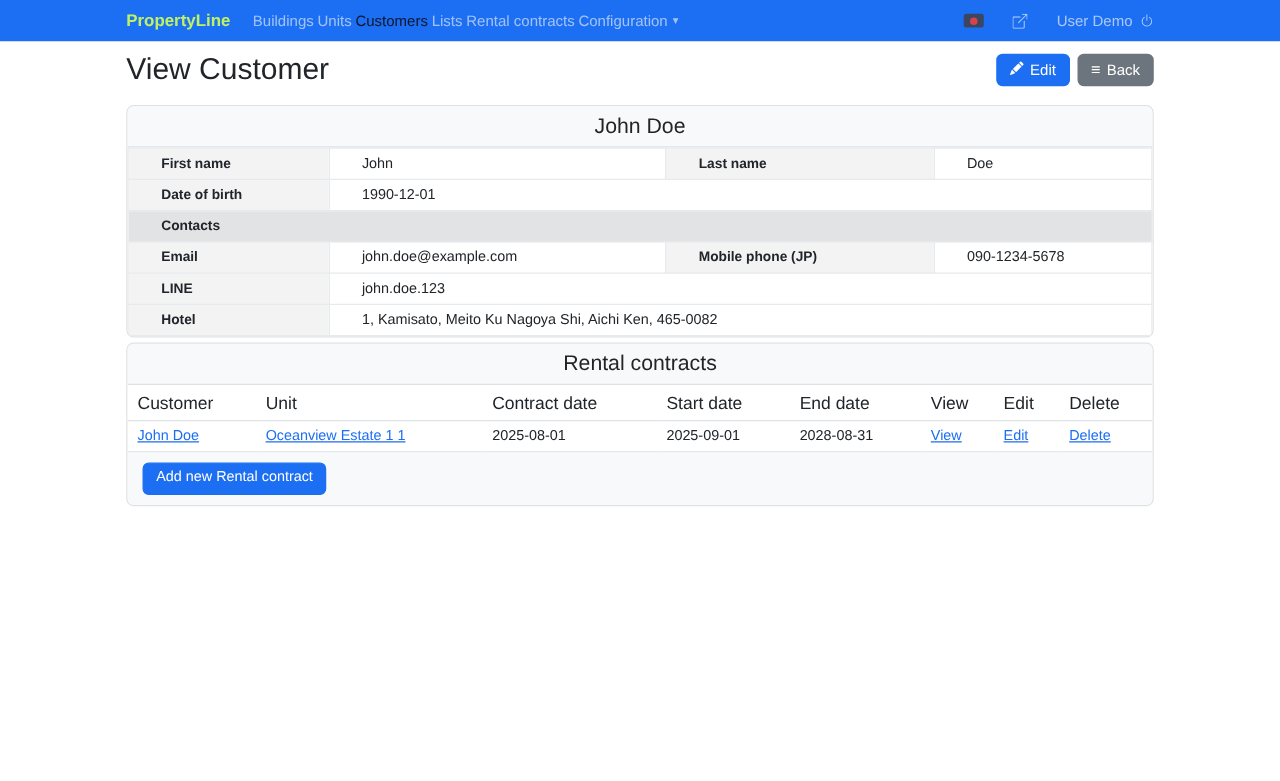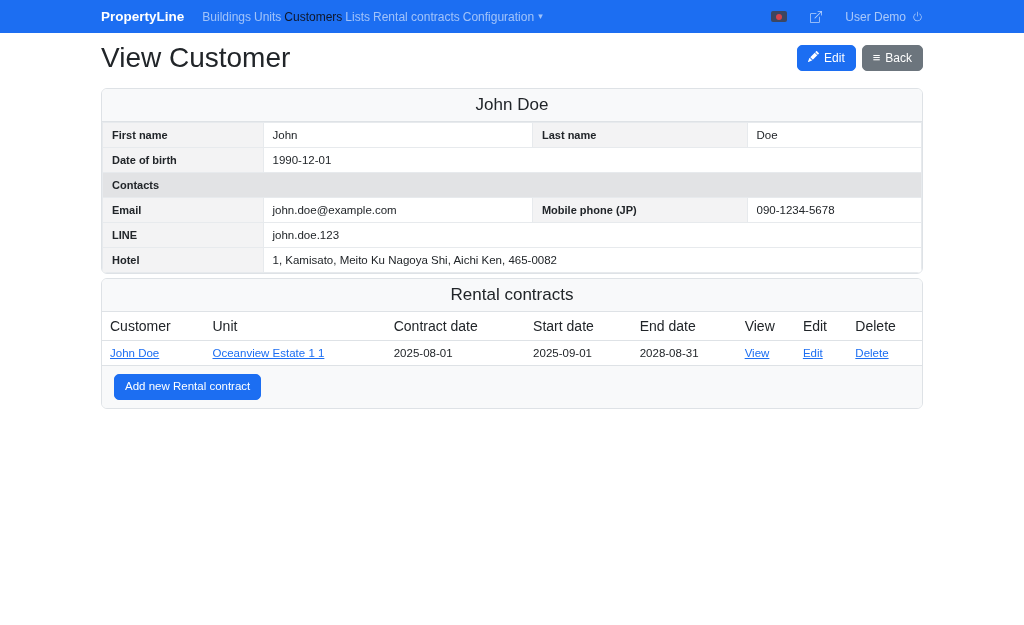--- a/index.html
+++ b/index.html
@@ -14,21 +14,21 @@
   .navbar {
     height:33px;
     background:var(--navbar-bg, #1c6ef2);
     display:flex; align-items:center;
   }
   .nav-container {
     width:822px; margin:0 auto;
     display:flex; align-items:center;
   }
   .brand {
-    color:#ffffff; font-weight:bold; font-size:13.5px;
+    color:#bef264; font-weight:bold; font-size:13.5px;
     text-decoration:none; margin-right:18px; cursor:pointer;
   }
   .nav-links { display:flex; align-items:center; gap:3px; list-style:none; }
   .nav-links a {
     color:rgba(255,255,255,0.58); text-decoration:none; font-size:12px; cursor:pointer;
     display:inline-flex; align-items:center; gap:4px;
   }
   .nav-links a.active { color:#0f172a; }
   .caret { font-size:9px; line-height:1; }
   .nav-right { margin-left:auto; display:flex; align-items:center; gap:23px; }
@@ -44,21 +44,21 @@
   .user-link {
     color:rgba(255,255,255,0.62); text-decoration:none; font-size:12px;
     display:inline-flex; align-items:center; gap:6px; cursor:pointer;
   }
   
   .container { width:822px; margin:0 auto; }
   .page-header {
     display:flex; justify-content:space-between; align-items:center;
     margin-top:9px; margin-bottom:14px;
   }
-  .page-title { font-size:28px; font-weight:500; color:var(--text, #212529); }
+  .page-title { font-size:24px; font-weight:500; color:var(--text, #212529); }
   .header-buttons { display:flex; gap:6px; }
   .btn {
     font-family:inherit; font-size:12px; padding:5px 10px; border-radius:5px;
     color:#fff; border:1px solid transparent; display:inline-flex;
     align-items:center; gap:5px; cursor:pointer; line-height:1.2;
   }
   .btn-primary { background:var(--primary, #1c6ef2); border-color:var(--primary, #1c6ef2); }
   .btn-secondary { background:var(--secondary, #6c757d); border-color:var(--secondary, #6c757d); }
   .btn .glyph { font-size:13px; line-height:1; }
   
@@ -66,21 +66,21 @@
     border:1px solid var(--border, #dee2e6); border-radius:6px;
     overflow:hidden; background:#fff; margin-bottom:4px;
   }
   .card-header {
     background:var(--header-bg, #f8f9fa); text-align:center; font-size:17px;
     font-weight:500; padding:6px 8px; border-bottom:1px solid var(--border, #dee2e6);
   }
   table { width:100%; border-collapse:collapse; font-size:11.5px; }
   
   .detail-table th, .detail-table td {
-    border:1px solid #e7eaed; padding:5px 9px; text-align:left;
+    border:1px solid #e7eaed; padding:5px 26px; text-align:left;
     vertical-align:middle; height:25px;
   }
   .detail-table th {
     background:var(--label-bg, #f3f3f4); font-weight:bold; font-size:11px;
   }
   .detail-table td { background:#fff; }
   .detail-table .section-row td {
     background:var(--section-bg, #e2e3e5); font-weight:bold; font-size:11px;
   }
   

